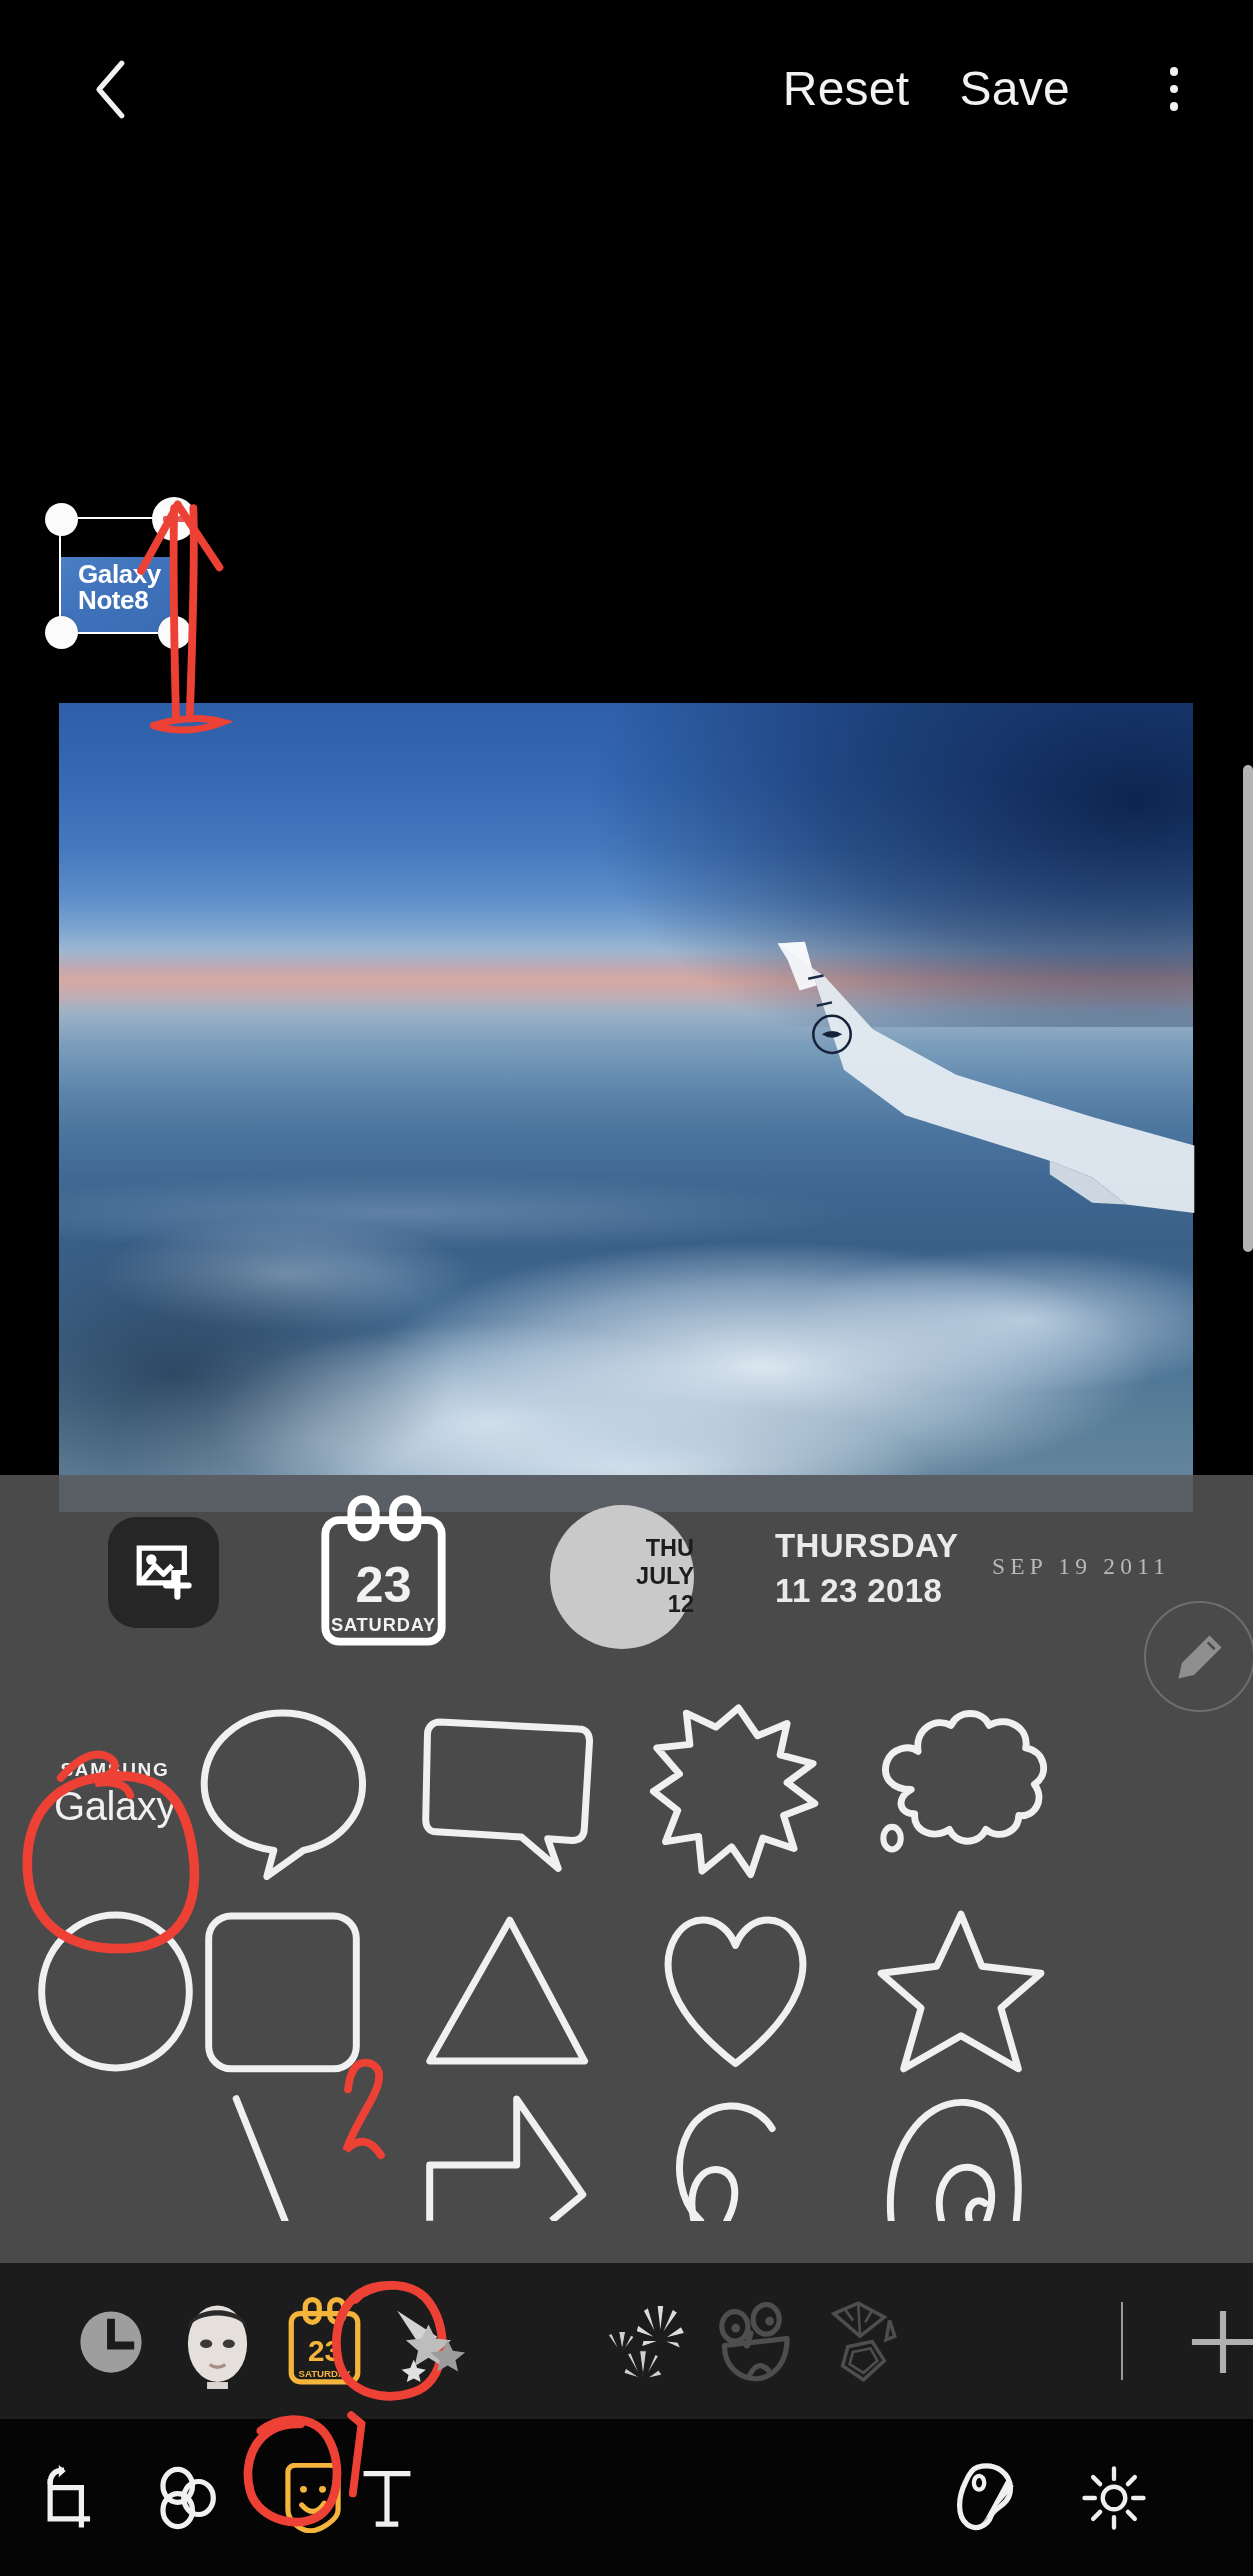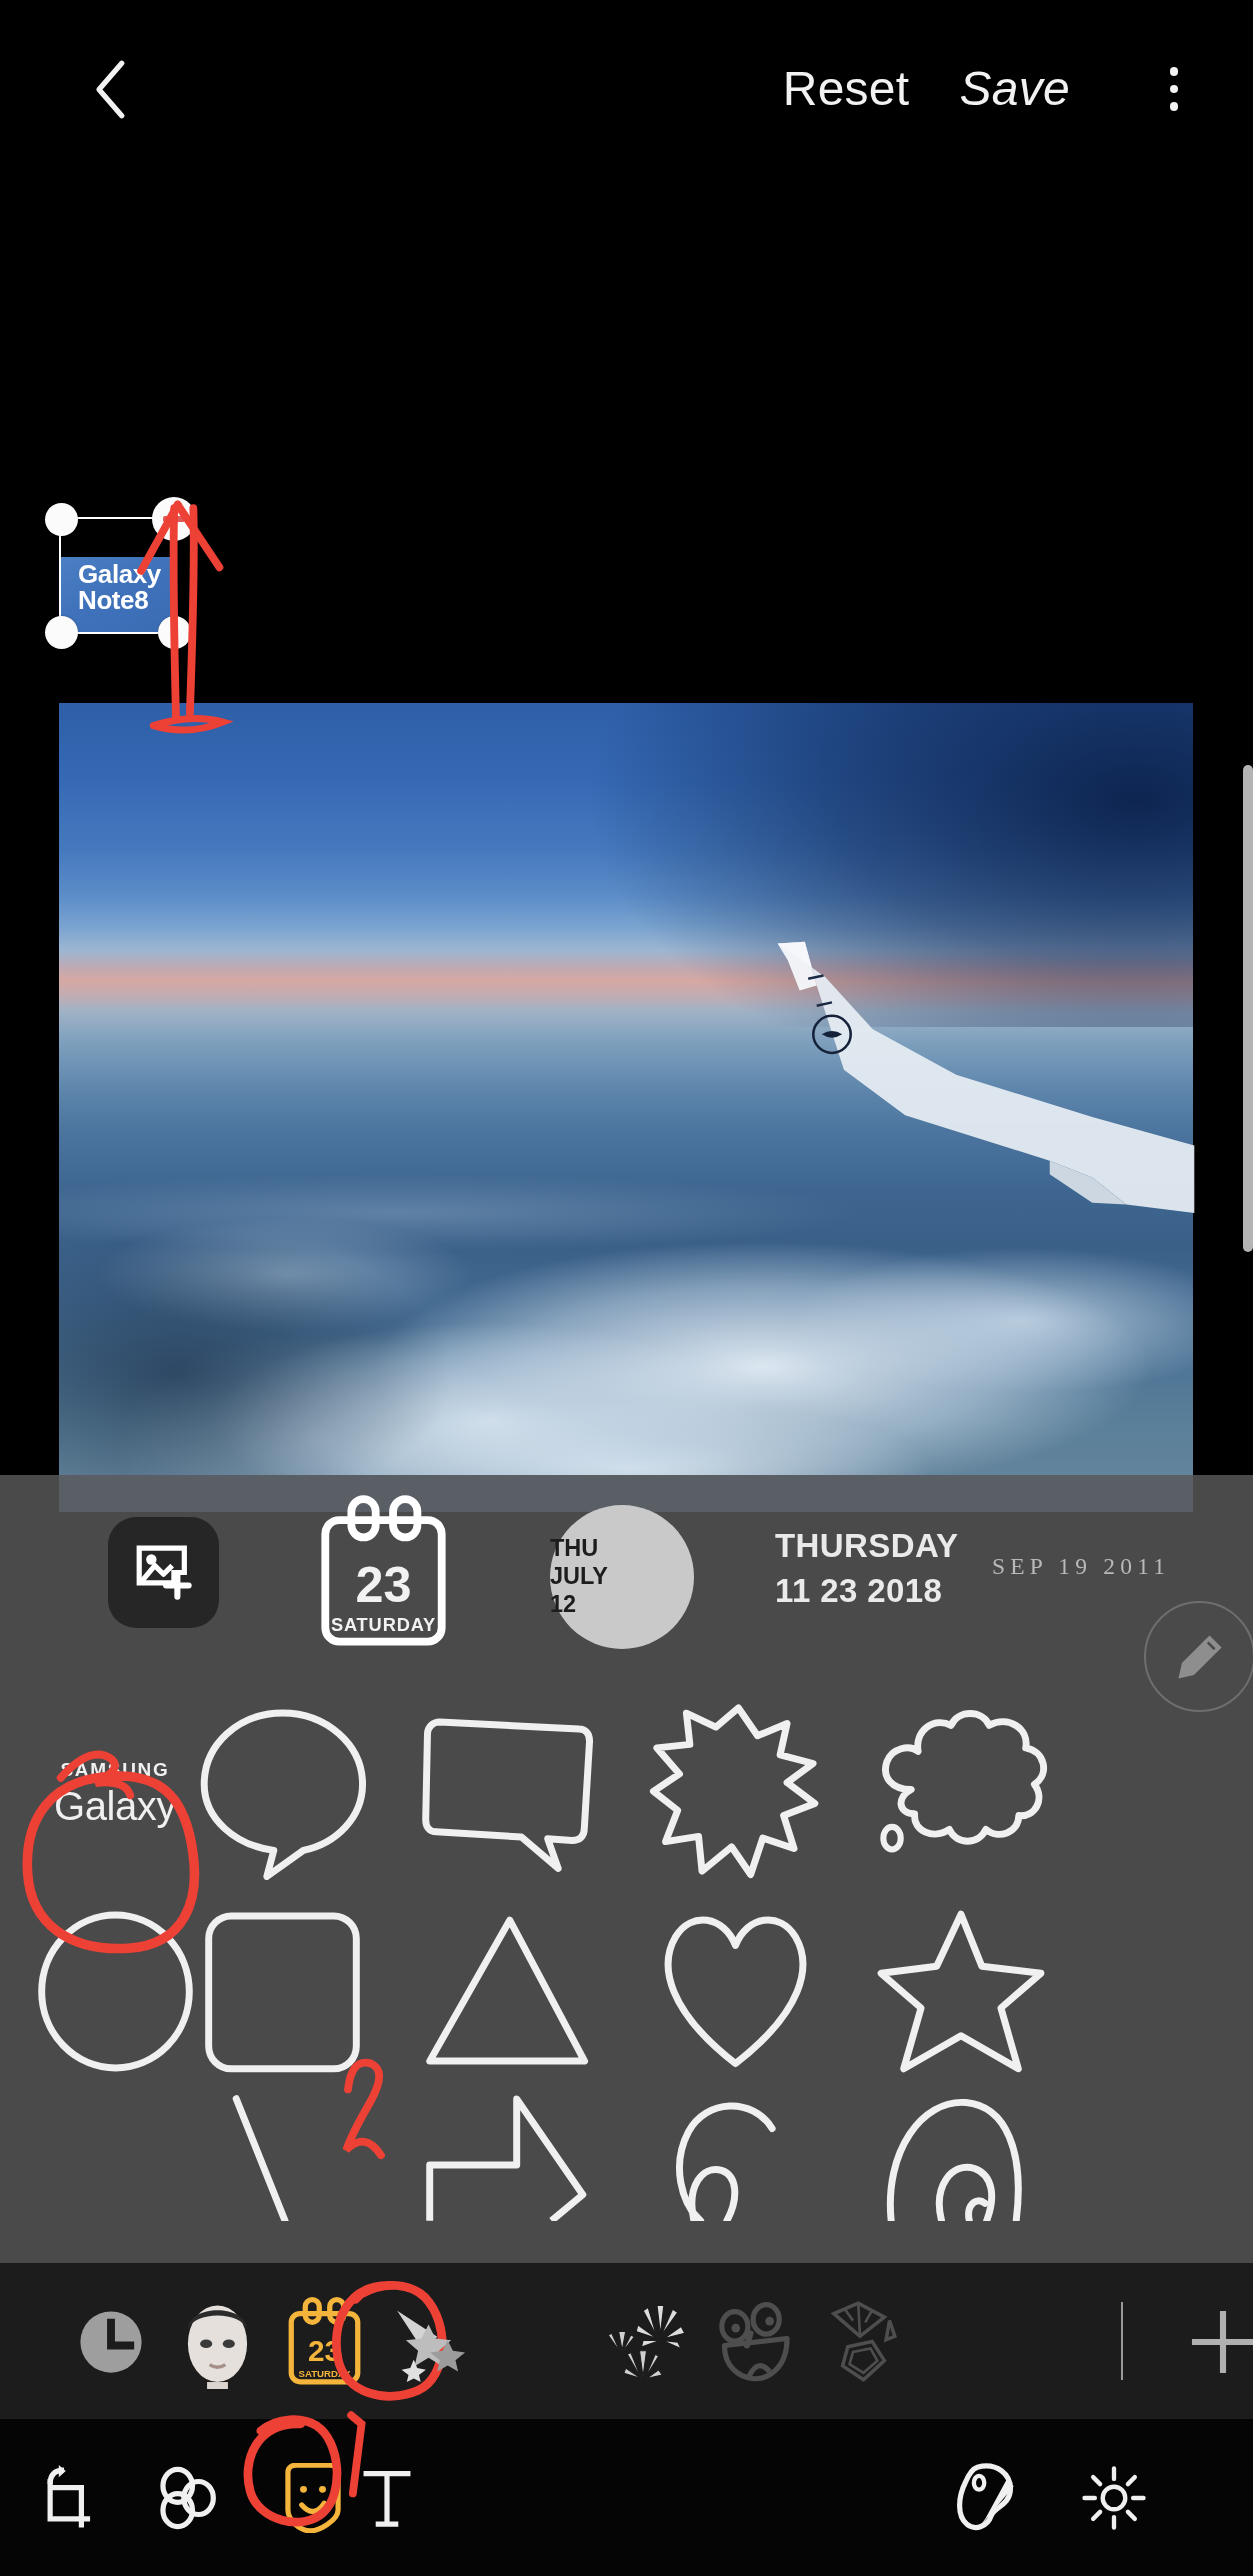--- a/index.html
+++ b/index.html
@@ -23,21 +23,21 @@
   .back-btn svg { display:block; }
   .topbar-actions {
     position:absolute; right:0; top:0; height:178px;
     display:flex; align-items:center;
   }
   .reset-btn, .save-btn {
     color:#f2f2f2; font-size:48px; font-weight:400; letter-spacing:0.2px;
     padding:0 12.2px; line-height:1;
   }
   .reset-btn { margin-right:26px; }
-  .save-btn { margin-right:57px;font-style:italic; }
+  .save-btn { margin-right:57px; }
   .more-btn {
     width:70px; height:78px; display:flex; flex-direction:column;
     align-items:center; justify-content:center; margin-right:44px;
   }
   .more-btn i { display:block; width:8.7px; height:8.7px; border-radius:50%;
     background:#f2f2f2; margin:4.4px 0; }
 
   
   .canvas-area {
     position:absolute; left:0; top:178px; width:1253px; height:1297px;
@@ -138,21 +138,21 @@
     position:absolute; left:108px; top:42px; width:111px; height:111px;
     border-radius:28px; background:#262626;
     display:flex; align-items:center; justify-content:center;
   }
   .cal-sticker {
     position:absolute; left:320px; top:19px; width:127px; height:152px;
   }
   .oval-sticker {
     position:absolute; left:550px; top:30px; width:144px; height:144px;
     border-radius:50%; background:#c9c9c9;
-    display:flex; flex-direction:column; align-items:flex-start; justify-content:center;
+    display:flex; flex-direction:column; align-items:flex-end; justify-content:center;
     color:#1d1d1d; font-weight:700; line-height:1.18; font-size:23.5px;
   }
   .thursday-sticker {
     position:absolute; left:775px; top:49px; color:#eaeaea;
     font-weight:700; font-size:33px; line-height:1.35; letter-spacing:0.4px;
   }
   .sep-sticker {
     position:absolute; left:992px; top:78px; color:#b9b9b9;
     font-family:"Liberation Serif", serif; font-size:23.5px; letter-spacing:5.2px;
   }

